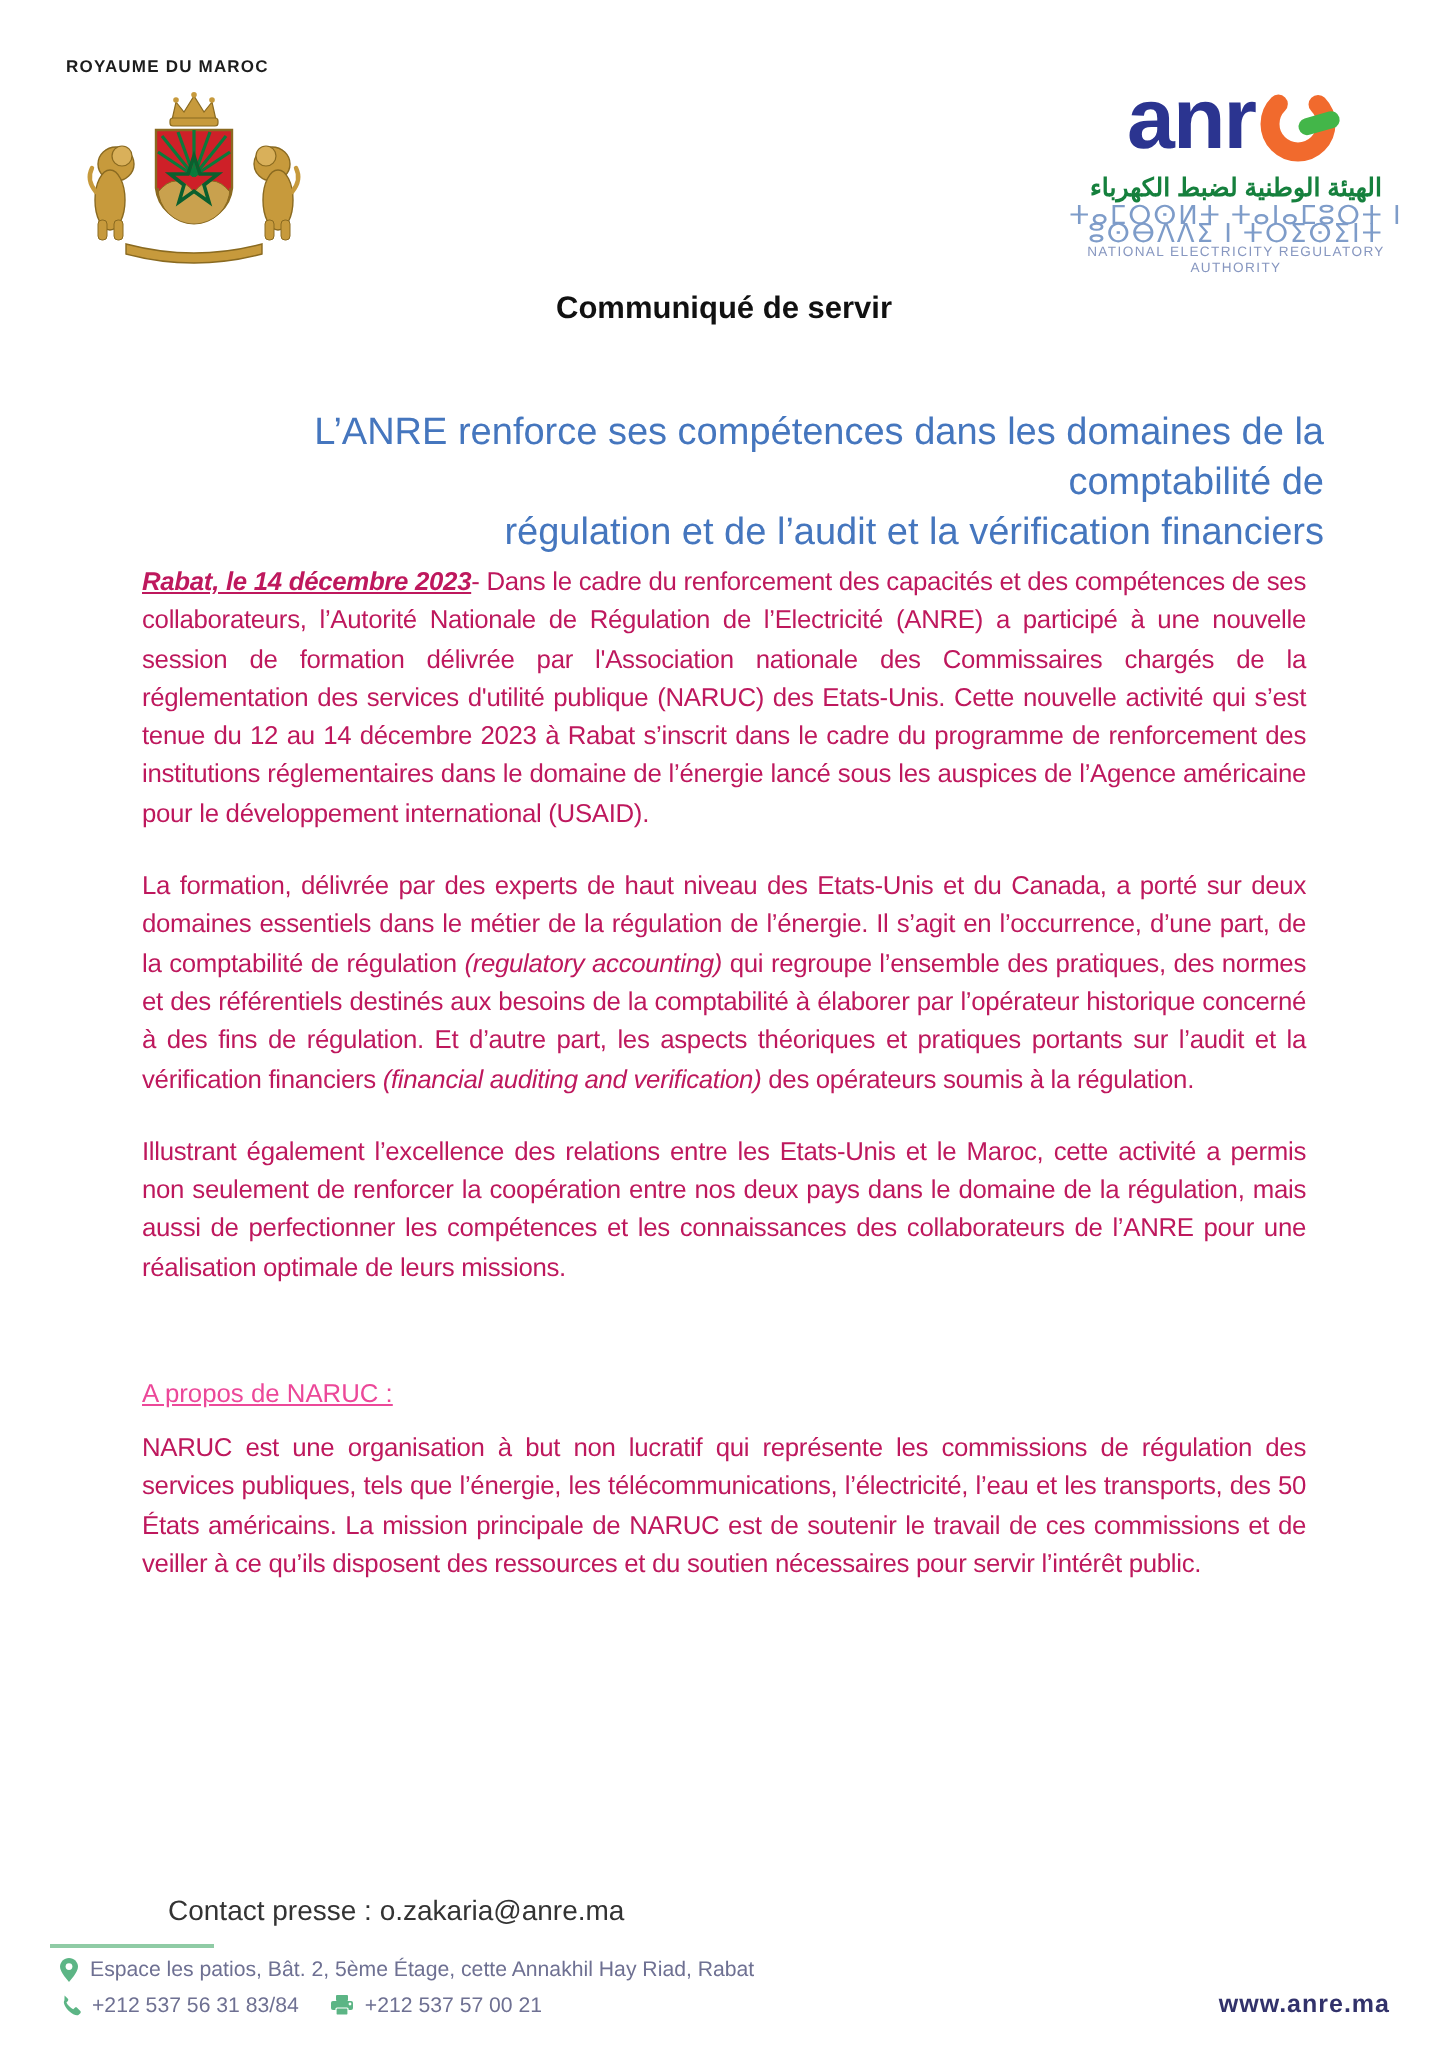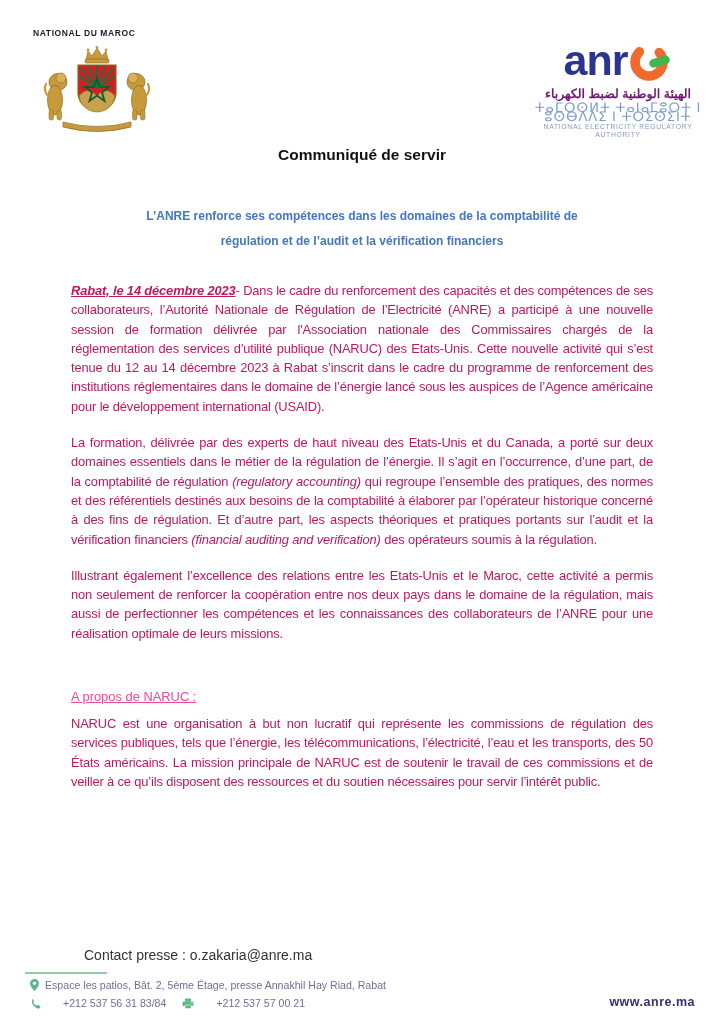--- a/index.html
+++ b/index.html
@@ -20,32 +20,32 @@
   .kingdom-label { font-size: 8.5px; font-weight: bold; letter-spacing: 0.6px; color: #1c1c1c; white-space: nowrap; text-align: left; }
   .coat-of-arms { margin-top: 6px; margin-left: -2px; }
 
   .anre-logo { position: absolute; right: 20px; top: 36px; width: 172px; text-align: center; }
   .anre-wordmark { display: flex; align-items: center; justify-content: center; height: 48px; }
   .anre-wordmark .wm-text {
     font-size: 43px; font-weight: bold; color: #2b3490;
     letter-spacing: -1px; line-height: 40px; font-family: "Liberation Sans", sans-serif; text-align: right;
   }
   .anre-e { margin-left: 1px; margin-top: 3px; }
-  .anre-arabic { font-size: 12.5px; font-weight: bold; color: #701a75; margin-top: 3px; direction: rtl; line-height: 14px; }
+  .anre-arabic { font-size: 12.5px; font-weight: bold; color: #15803d; margin-top: 3px; direction: rtl; line-height: 14px; }
   .anre-tifinagh { font-size: 13px; color: #7e9cc9; margin-top: 2px; letter-spacing: 1px; line-height: 9px; }
   .anre-english { font-size: 6.8px; color: #8797c0; margin-top: 2px; letter-spacing: 0.7px; line-height: 8px; }
 
   
   .doc-title {
     position: absolute; top: 146px; left: 0; width: 100%;
     text-align: center; font-size: 15.5px; font-weight: bold; color: #111111;
   }
   .headline {
     position: absolute; top: 204px; left: 62px; width: 600px;
-    text-align: center; font-size: 12px; font-weight: bold; color: #4576be;
+    text-align: right; font-size: 19px; font-weight: normal; color: #4576be;
     line-height: 25px; white-space: pre-line;
   }
 
   
   .body-text { position: absolute; top: 281px; left: 71px; width: 582px; }
   .body-text p {
     font-size: 12.9px; line-height: 19.3px; text-align: justify;
     letter-spacing: -0.15px; color: #be185d; margin-bottom: 17px;
   }
   .seg-biu { font-weight: bold; font-style: italic; text-decoration: underline; }
@@ -54,31 +54,31 @@
     font-size: 12.9px; font-weight: normal; color: #ec4899;
     text-decoration: underline; margin-top: 46px; margin-bottom: 10px;
   }
 
   
   .contact-line { position: absolute; left: 84px; top: 947px; font-size: 14px; color: #333333; }
   .footer-rule { position: absolute; left: 25px; top: 972px; width: 82px; height: 2px; background: #8fcba5; }
   .footer-row { position: absolute; display: flex; align-items: center; gap: 6px; font-size: 10.6px; color: #6e7092; }
   .footer-address { left: 30px; top: 979px; }
   .footer-phones { left: 30px; top: 997px; }
-  .footer-phones .grp { display: flex; align-items: center; gap: 22px; margin-right: 10px; }
+  .footer-phones .grp { display: flex; align-items: flex-start; gap: 5px; margin-right: 10px; }
   .footer-site { position: absolute; right: 29px; top: 995px; font-size: 12.5px; font-weight: bold; color: #32326b; letter-spacing: 0.5px; }
   .ico { display: inline-block; flex: 0 0 auto; }
 </style>
 </head>
 <body>
 
 <div class="page">
 
   <div class="kingdom-block">
-    <div class="kingdom-label">NATIONAL DU MAROC</div>
+    <div class="kingdom-label">ROYAUME DU MAROC</div>
     <svg class="coat-of-arms" width="112" height="88" viewBox="0 0 112 88">
 
       <g>
         <path d="M45,16 L47,7 L51,12 L56,4 L61,12 L65,7 L67,16 Z" fill="#c79a3c" stroke="#8a6a20" stroke-width="0.6"></path>
         <rect x="44" y="15" width="24" height="4" rx="1.5" fill="#c79a3c" stroke="#8a6a20" stroke-width="0.6"></rect>
         <circle cx="47" cy="6" r="1.4" fill="#c79a3c"></circle>
           <circle cx="56" cy="3.4" r="1.4" fill="#c79a3c"></circle>
           <circle cx="65" cy="6" r="1.4" fill="#c79a3c"></circle>
       </g>
 
@@ -146,21 +146,21 @@
 
   <div class="contact-line">Contact presse : o.zakaria@anre.ma</div>
 
   <div class="footer-rule"></div>
 
   <div class="footer-row footer-address">
     <svg class="ico" width="9" height="12" viewBox="0 0 9 12">
       <path d="M4.5,0 C7,0 9,2 9,4.4 C9,7.2 4.5,12 4.5,12 C4.5,12 0,7.2 0,4.4 C0,2 2,0 4.5,0 Z" fill="#5cb585"></path>
       <circle cx="4.5" cy="4.3" r="1.7" fill="#ffffff"></circle>
     </svg>
-    <span>Espace les patios, Bât. 2, 5ème Étage, presse Annakhil Hay Riad, Rabat</span>
+    <span>Espace les patios, Bât. 2, 5ème Étage, cette Annakhil Hay Riad, Rabat</span>
   </div>
 
   <div class="footer-row footer-phones">
     <span class="grp">
       <svg class="ico" width="11" height="11" viewBox="0 0 12 12">
         <path d="M2.5,0.8 L4.3,2.6 C4.6,2.9 4.6,3.4 4.3,3.8 L3.5,4.7 C4.1,6 5.8,7.7 7.2,8.3 L8.1,7.5 C8.4,7.2 9,7.2 9.3,7.5 L11.1,9.3 C11.4,9.6 11.4,10.2 11.1,10.5 L10.2,11.3 C9.5,12 7.2,11.6 4.7,9.1 C2.2,6.6 1.7,4.3 2.4,3.6 Z" fill="#5cb585"></path>
       </svg>
       <span>+212 537 56 31 83/84</span>
     </span>
     <span class="grp">

